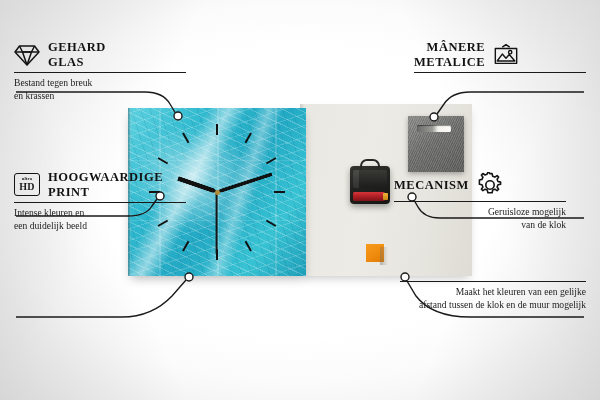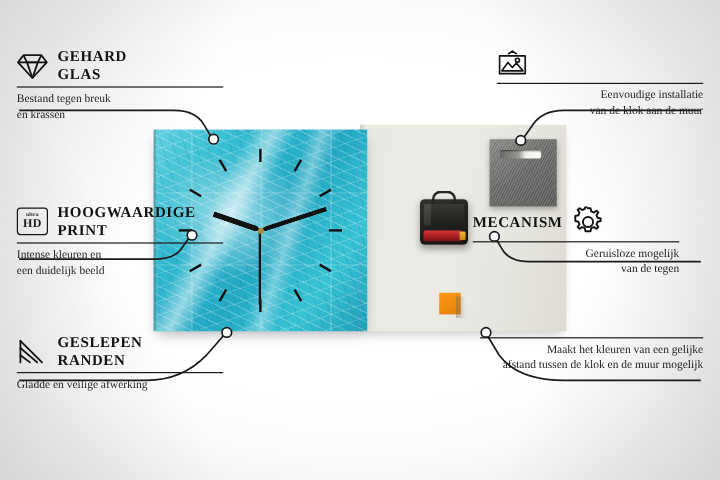--- a/index.html
+++ b/index.html
@@ -411,81 +411,59 @@
         <span>PRINT</span>
       </span>
     </div>
     <div class="feature-rule"></div>
     <div class="feature-desc">
       <span>Intense kleuren en</span><br>
       <span>een duidelijk beeld</span>
     </div>
   </div>
 
-  <div class="feature left" id="f-edges">
-    <div class="feature-head">
-      <span class="feature-icon">
-        <svg width="26" height="24" viewBox="0 0 26 24">
-          <g stroke="#141414" stroke-width="1.5" fill="none" stroke-linecap="round">
-            <path d="M3,3 L21,21"></path>
-            <path d="M3,9 L17,21"></path>
-            <path d="M3,15 L11,21"></path>
-            <path d="M3,3 L3,21"></path>
-          </g>
-        </svg>
-      </span>
-      <span class="feature-title">
-        <span>GESLEPEN</span><br>
-        <span>RANDEN</span>
-      </span>
-    </div>
-    <div class="feature-rule"></div>
-    <div class="feature-desc">
-      <span>Gladde en veilige afwerking</span>
-    </div>
-  </div>
 
   <div class="feature right" id="f-handles">
     <div class="feature-head">
       <span class="feature-icon">
         <svg width="28" height="24" viewBox="0 0 28 24">
           <g fill="none" stroke="#141414" stroke-width="1.5" stroke-linejoin="round">
             <path d="M10,3.5 L14,0.8 L18,3.5"></path>
             <rect x="2.5" y="5" width="23" height="16"></rect>
             <path d="M4.5,18.5 L10,11 L14,15.5 L17.5,11.5 L23.5,18.5 Z" stroke-linecap="round"></path>
             <circle cx="18.5" cy="9" r="1.8"></circle>
           </g>
         </svg>
       </span>
+      <span class="feature-title">
+        <span>MÂNERE</span><br>
+        <span>METALICE</span>
+      </span>
     </div>
     <div class="feature-rule"></div>
-    <div class="feature-desc">
-      <span>Eenvoudige installatie</span><br>
-      <span>van de klok aan de muur</span>
-    </div>
   </div>
 
   <div class="feature right" id="f-mech">
     <div class="feature-head">
       <span class="feature-icon">
         <svg width="26" height="26" viewBox="0 0 26 26">
           <g fill="none" stroke="#141414" stroke-width="1.6" stroke-linejoin="round">
             <path d="M13,1.6 l2.1,0 0.6,2.6 2.2,0.9 2.2,-1.5 1.5,1.5 -1.5,2.2 0.9,2.2 2.6,0.6 0,2.1 -2.6,0.6 -0.9,2.2 1.5,2.2 -1.5,1.5 -2.2,-1.5 -2.2,0.9 -0.6,2.6 -2.1,0 -2.1,0 -0.6,-2.6 -2.2,-0.9 -2.2,1.5 -1.5,-1.5 1.5,-2.2 -0.9,-2.2 -2.6,-0.6 0,-2.1 0,-2.1 2.6,-0.6 0.9,-2.2 -1.5,-2.2 1.5,-1.5 2.2,1.5 2.2,-0.9 0.6,-2.6 z"></path>
             <circle cx="13" cy="13" r="4.2"></circle>
           </g>
         </svg>
       </span>
       <span class="feature-title">
         <span>MECANISM</span><br>
       </span>
     </div>
     <div class="feature-rule"></div>
     <div class="feature-desc">
       <span>Geruisloze mogelijk</span><br>
-      <span>van de tegen</span>
+      <span>van de klok</span>
     </div>
   </div>
 
   <div class="feature right" id="f-spacer">
     <div class="feature-rule"></div>
     <div class="feature-desc">
       <span>Maakt het kleuren van een gelijke</span><br>
       <span>afstand tussen de klok en de muur mogelijk</span>
     </div>
   </div>

